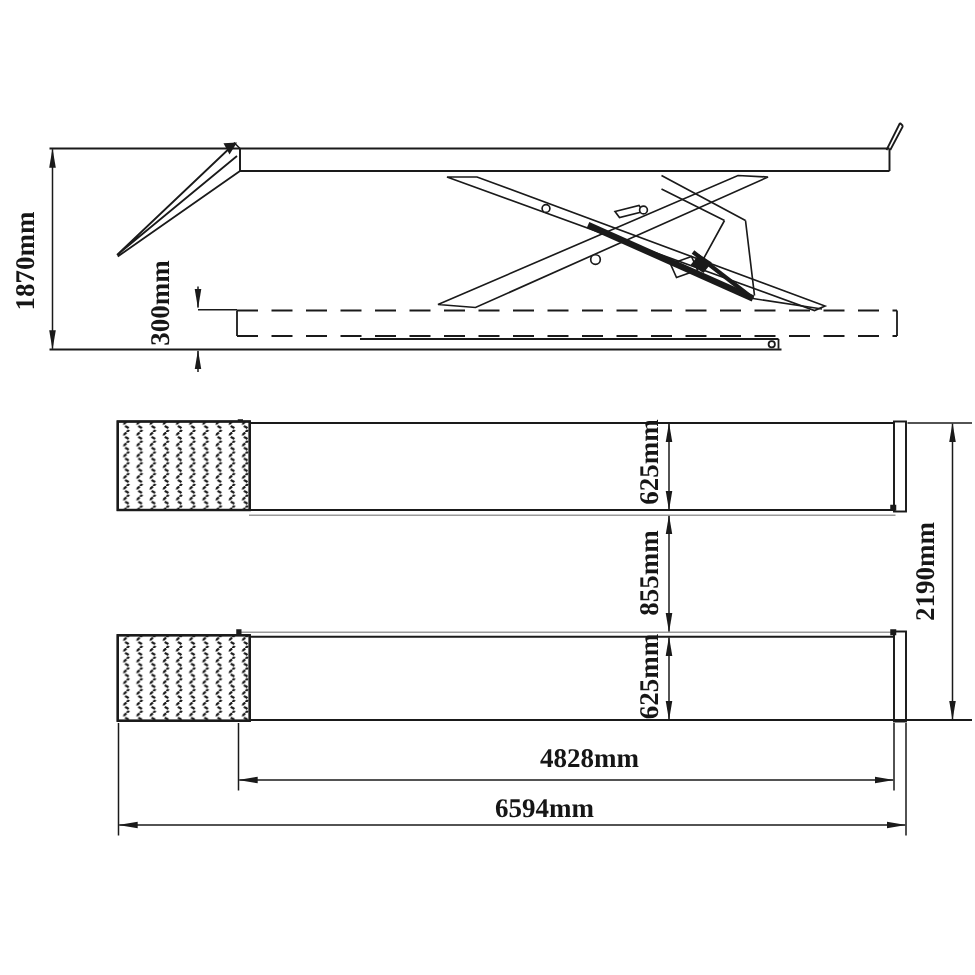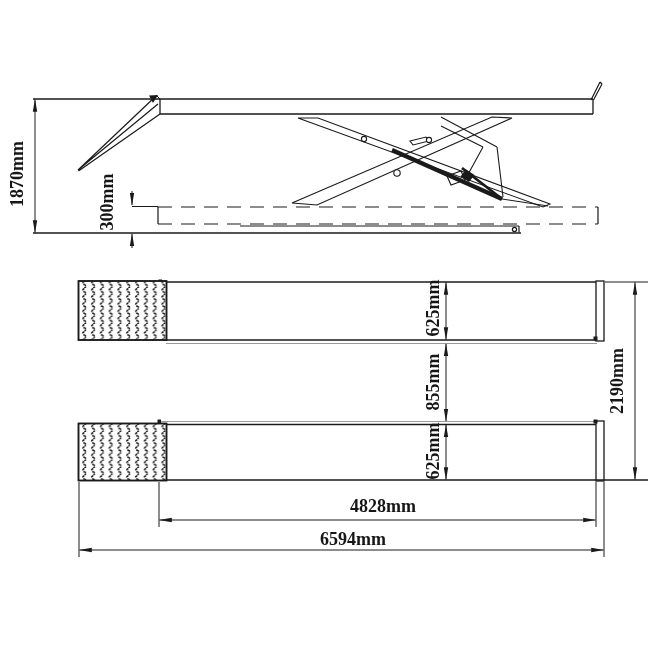--- a/index.html
+++ b/index.html
@@ -116,17 +116,17 @@
 <div class="dim-label v" style="left:107px;top:202px">300mm</div>
 
 <div class="dim-label v" style="left:433px;top:308px">625mm</div>
 
 <div class="dim-label v" style="left:433px;top:382px">855mm</div>
 
 <div class="dim-label v" style="left:433px;top:451px">625mm</div>
 
 <div class="dim-label v" style="left:617px;top:381px">2190mm</div>
 
-<div class="dim-label" style="left:383px;top:506px">4828mm</div>
+<div class="dim-label" style="left:393px;top:506px">4828mm</div>
 
-<div class="dim-label" style="left:353px;top:539px">6594mm</div>
+<div class="dim-label" style="left:363px;top:539px">6594mm</div>
 
 </div>
 
 </body></html>

